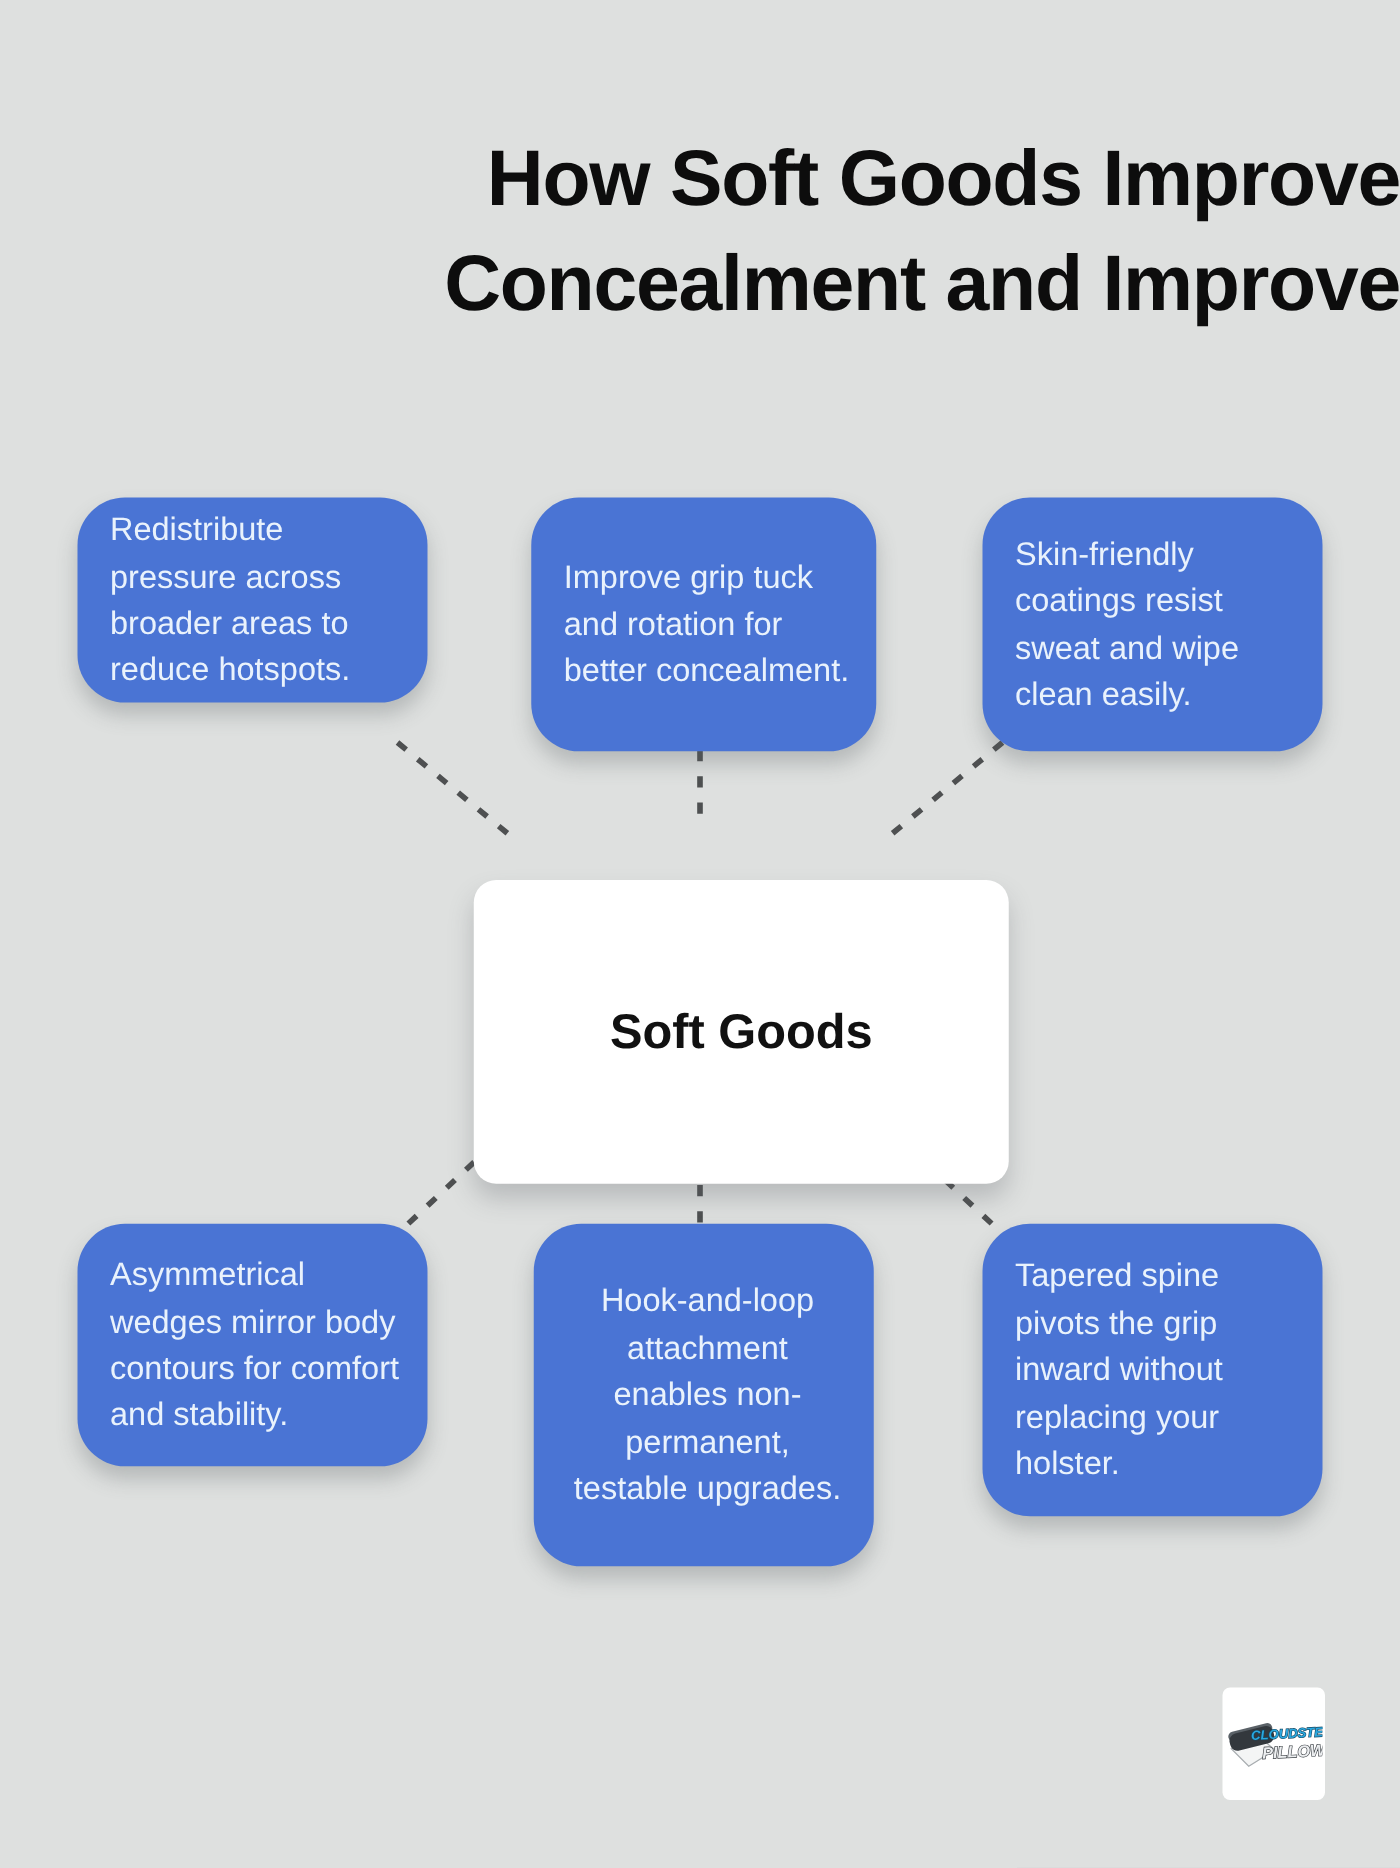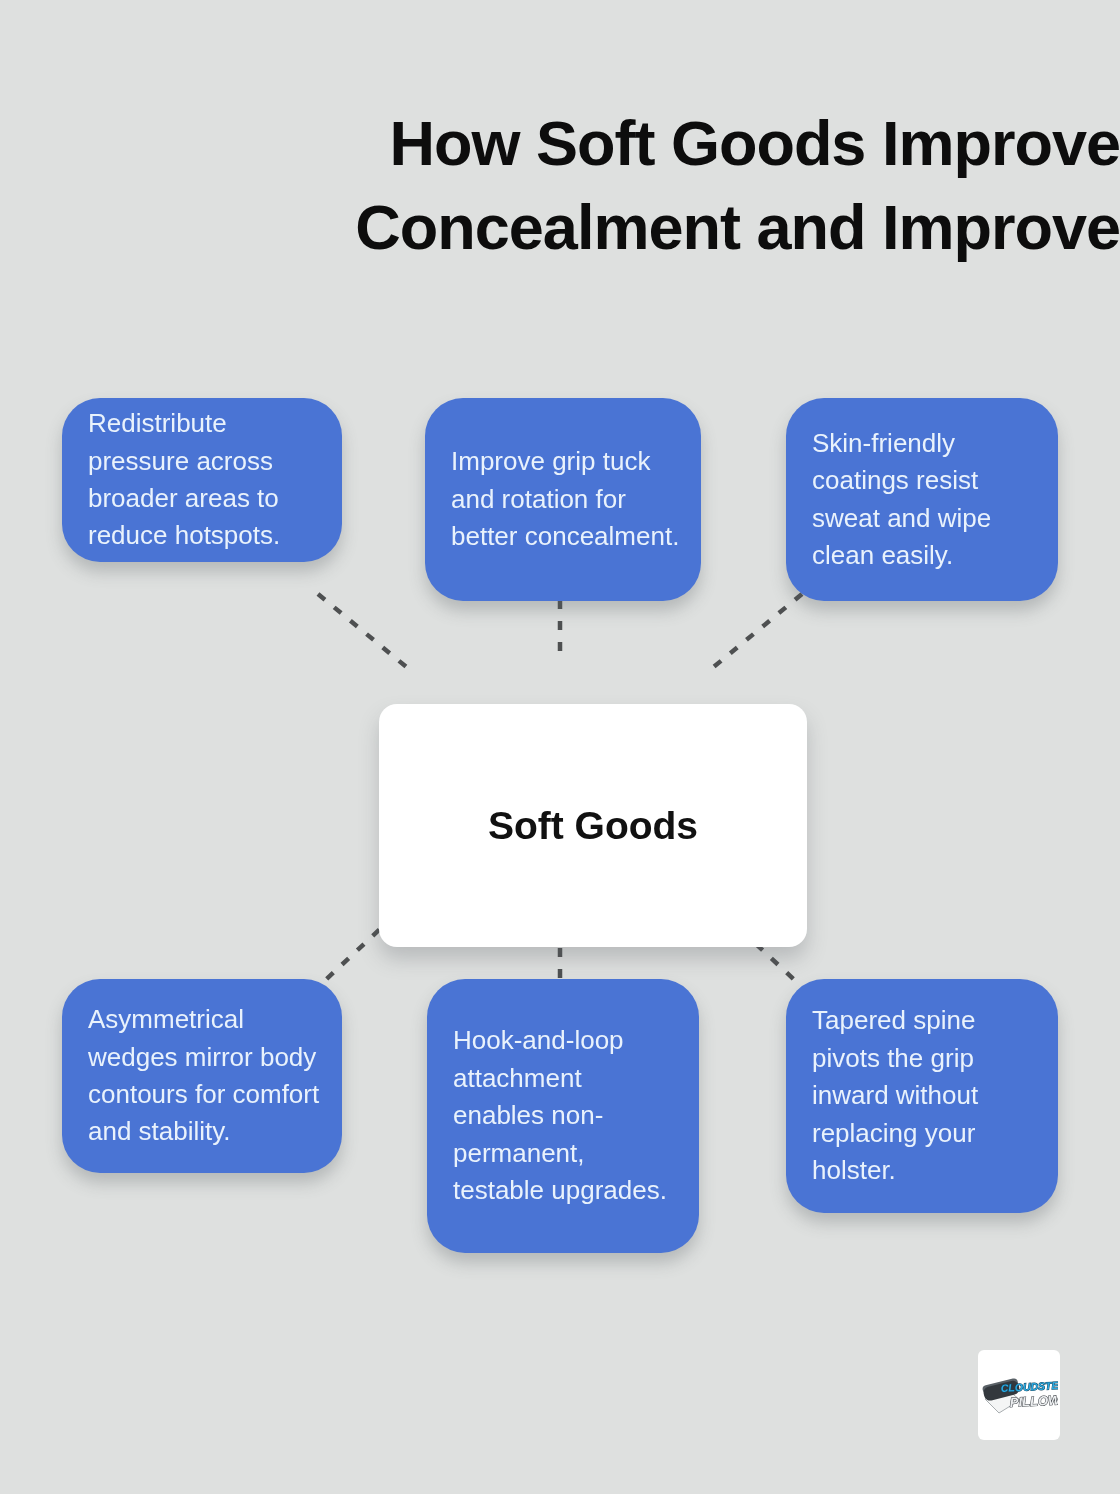--- a/index.html
+++ b/index.html
@@ -37,21 +37,21 @@
     font-size:26px;
     line-height:1.44;
     display:flex;align-items:center;
     padding:0 20px 0 26px;
     box-shadow:0 10px 16px rgba(90,95,100,0.30);
   }
   .card-0{left:62px;top:398px;width:280px;height:164px;}
   .card-1{left:425px;top:398px;width:276px;height:203px;}
   .card-2{left:786px;top:398px;width:272px;height:203px;}
   .card-3{left:62px;top:979px;width:280px;height:194px;}
-  .card-4{left:427px;top:979px;width:272px;height:274px;}
+  .card-4{left:427px;top:979px;width:272px;height:274px;text-align:center;}
   .card-5{left:786px;top:979px;width:272px;height:234px;}
   .center-node{
     position:absolute;
     left:379px;top:664px;width:428px;height:243px;
     background:var(--center_bg);
     border-radius:18px;
     display:flex;align-items:center;justify-content:center;
     box-shadow:0 12px 20px rgba(90,95,100,0.28);
     font-size:39px;font-weight:bold;color:#111;margin-top:40px;
   }

